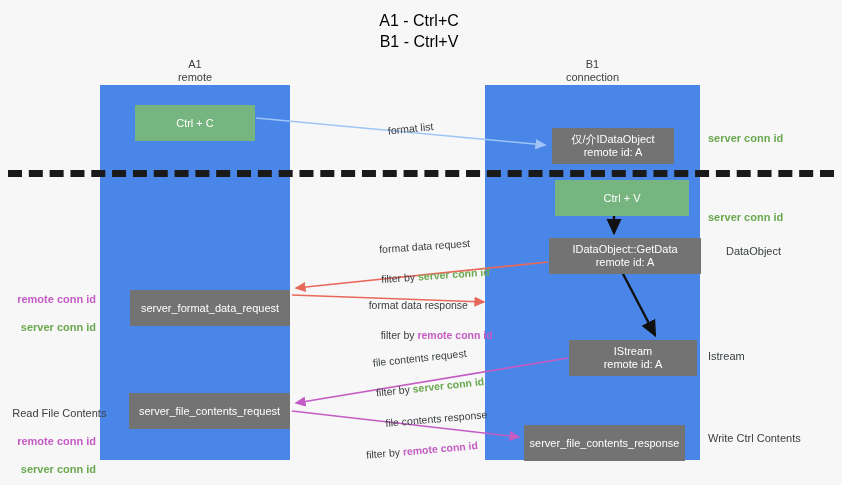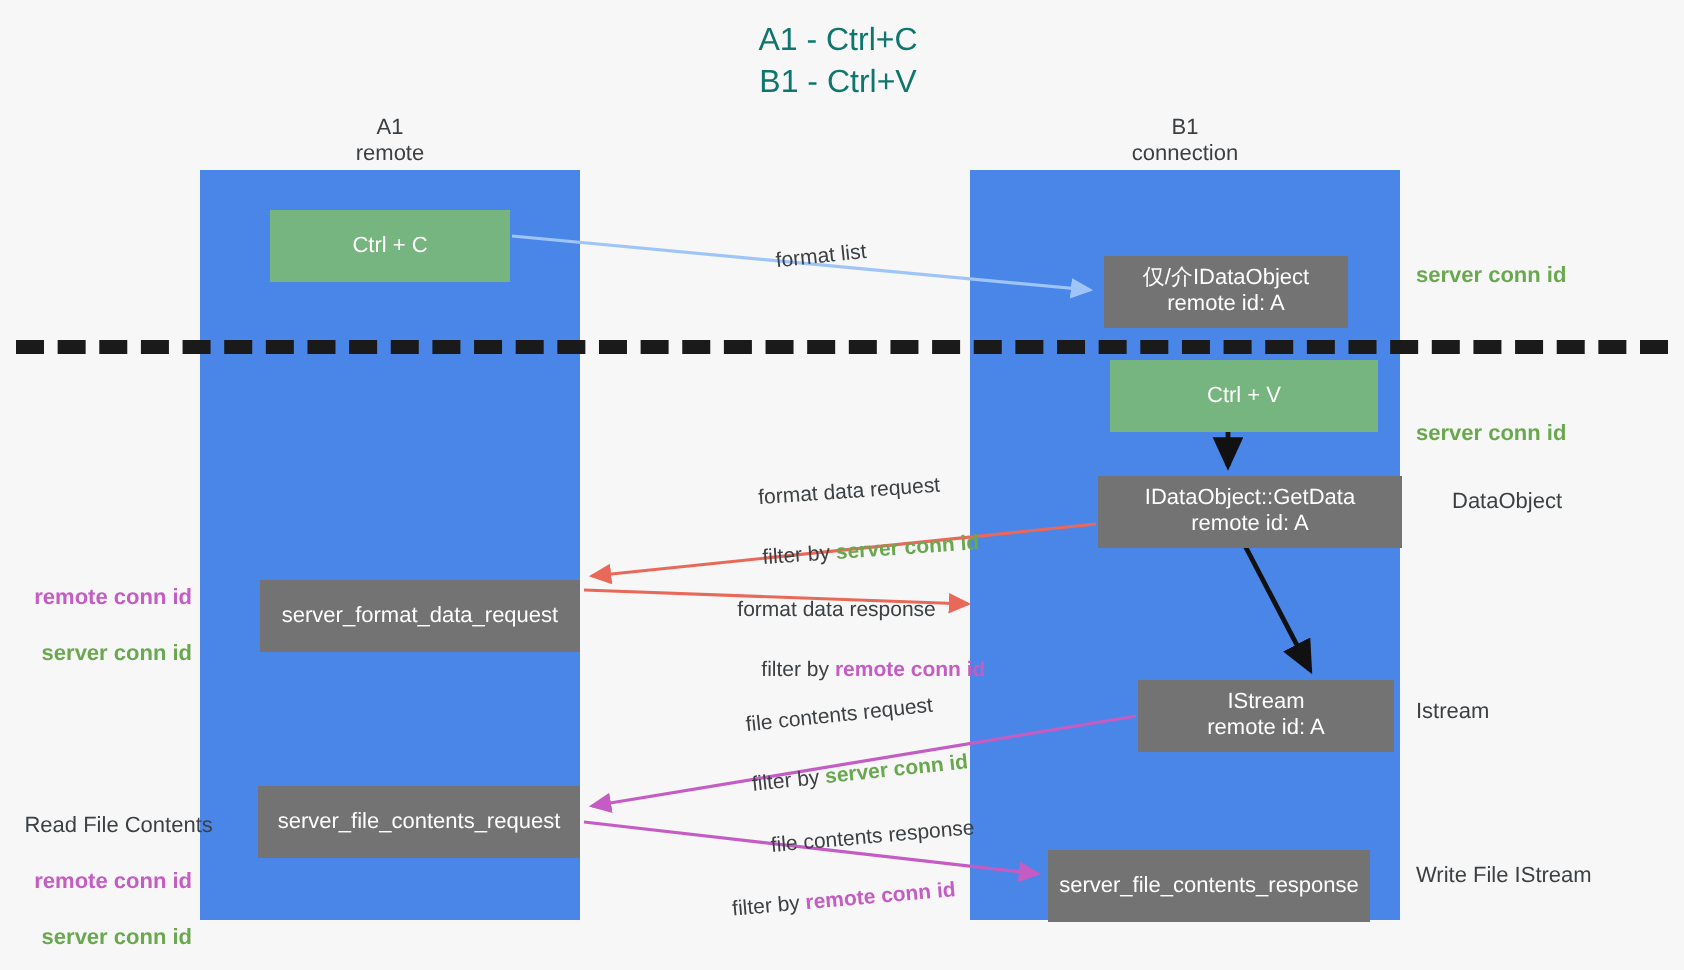--- a/index.html
+++ b/index.html
@@ -9,21 +9,21 @@
     font-family:"Liberation Sans", sans-serif;
     position:relative;
     overflow:hidden;
     -webkit-font-smoothing:antialiased;
   }
   .stage{position:absolute;inset:0;}
 
   
   .title{
     position:absolute;left:0;top:10px;width:838px;
-    text-align:center;color:#0f766e;font-size:16px;line-height:21px;
+    text-align:center;color:#000000;font-size:16px;line-height:21px;
     white-space:pre;
   }
 
   
   .col-head{
     position:absolute;text-align:center;color:#3c4043;
     font-size:11px;line-height:13px;white-space:pre;
   }
 
   
@@ -162,21 +162,21 @@
 
 
   <div class="box orange" id="box-file-req">server_file_contents_request</div>
 
   <div class="box orange" id="box-file-res">server_file_contents_response</div>
 
   <div class="side-label green-txt" id="lbl-srv-1">server conn id</div>
   <div class="side-label green-txt" id="lbl-srv-2">server conn id</div>
   <div class="side-label" id="lbl-dataobject">DataObject</div>
   <div class="side-label" id="lbl-istream">Istream</div>
-  <div class="side-label" id="lbl-writefile">Write File IStream</div>
+  <div class="side-label" id="lbl-writefile">Write Ctrl Contents</div>
 
   <div class="left-label" id="lbl-left-1">
     <span class="purple-txt">remote conn id</span><br>
     <span class="green-b">server conn id</span>
   </div>
 
   <div class="left-label" id="lbl-left-2">
     <span class="plain">Read File Contents</span><br>
     <span class="purple-txt">remote conn id</span><br>
     <span class="green-b">server conn id</span>

